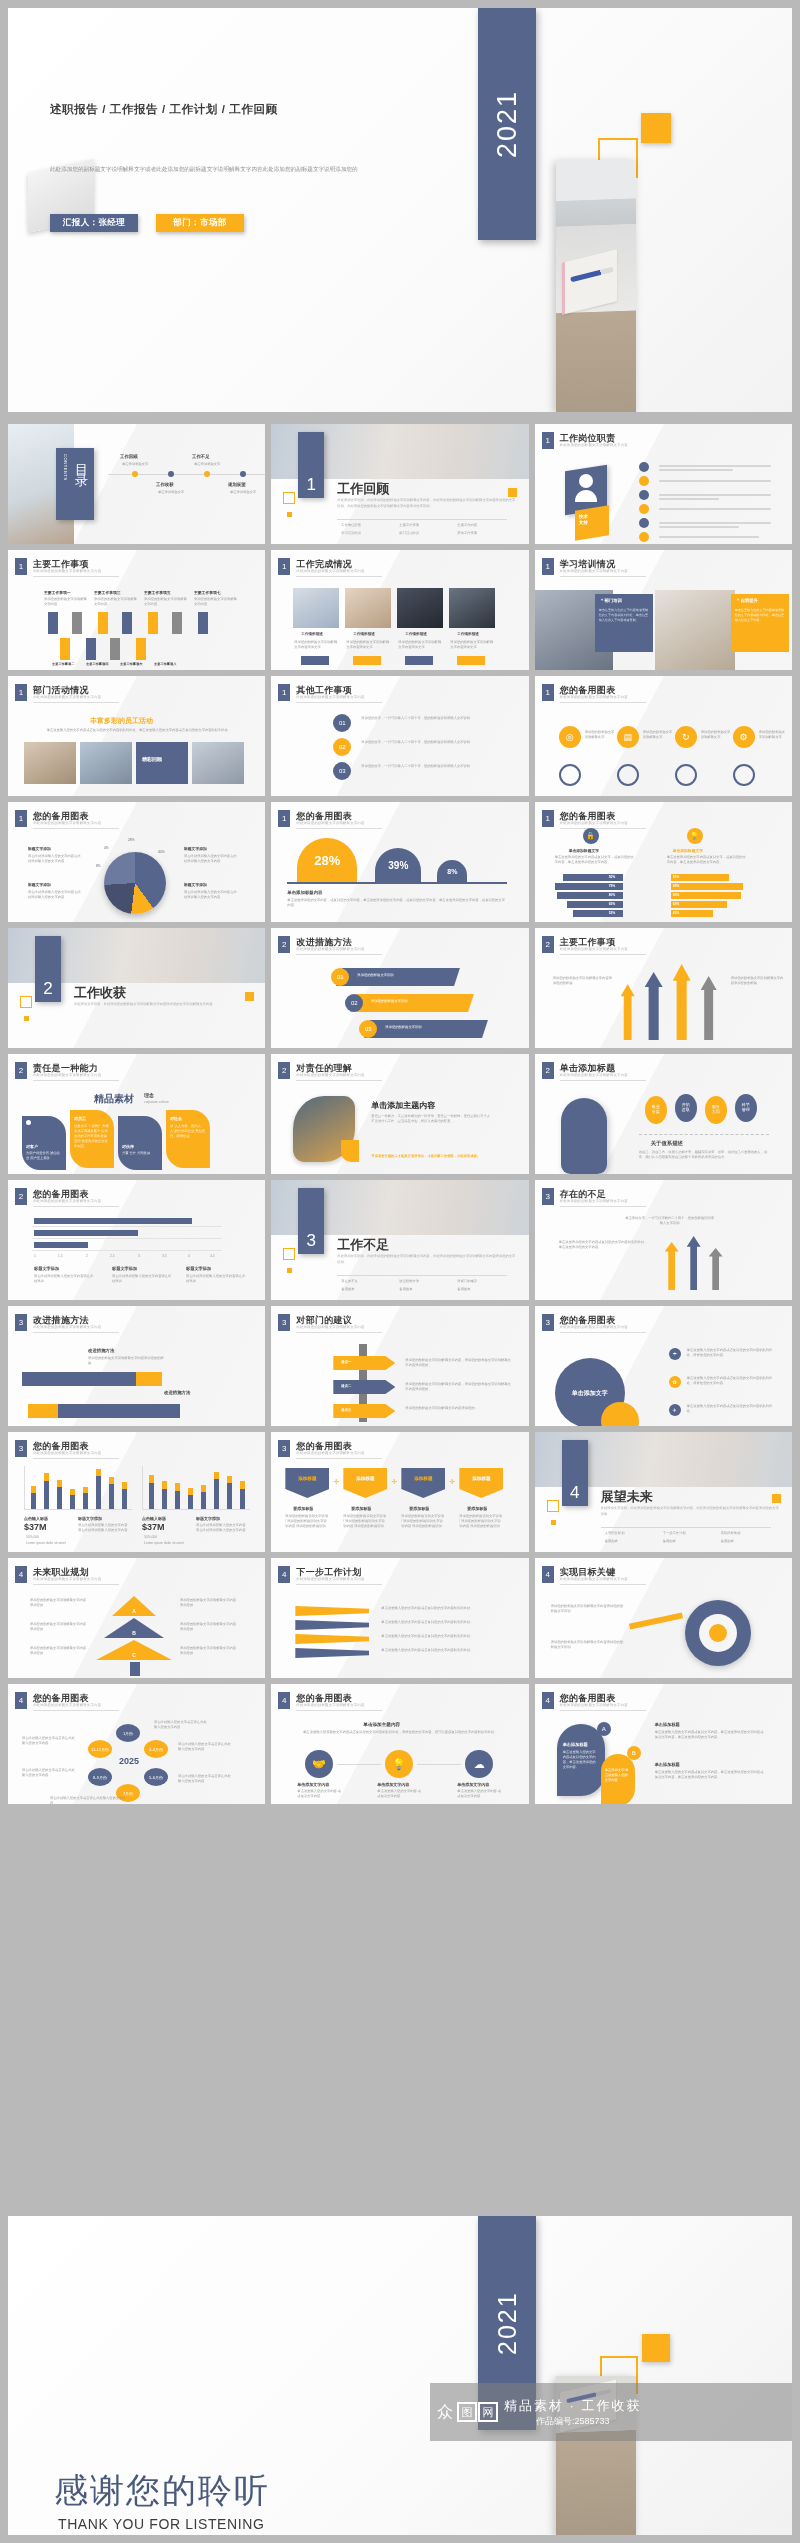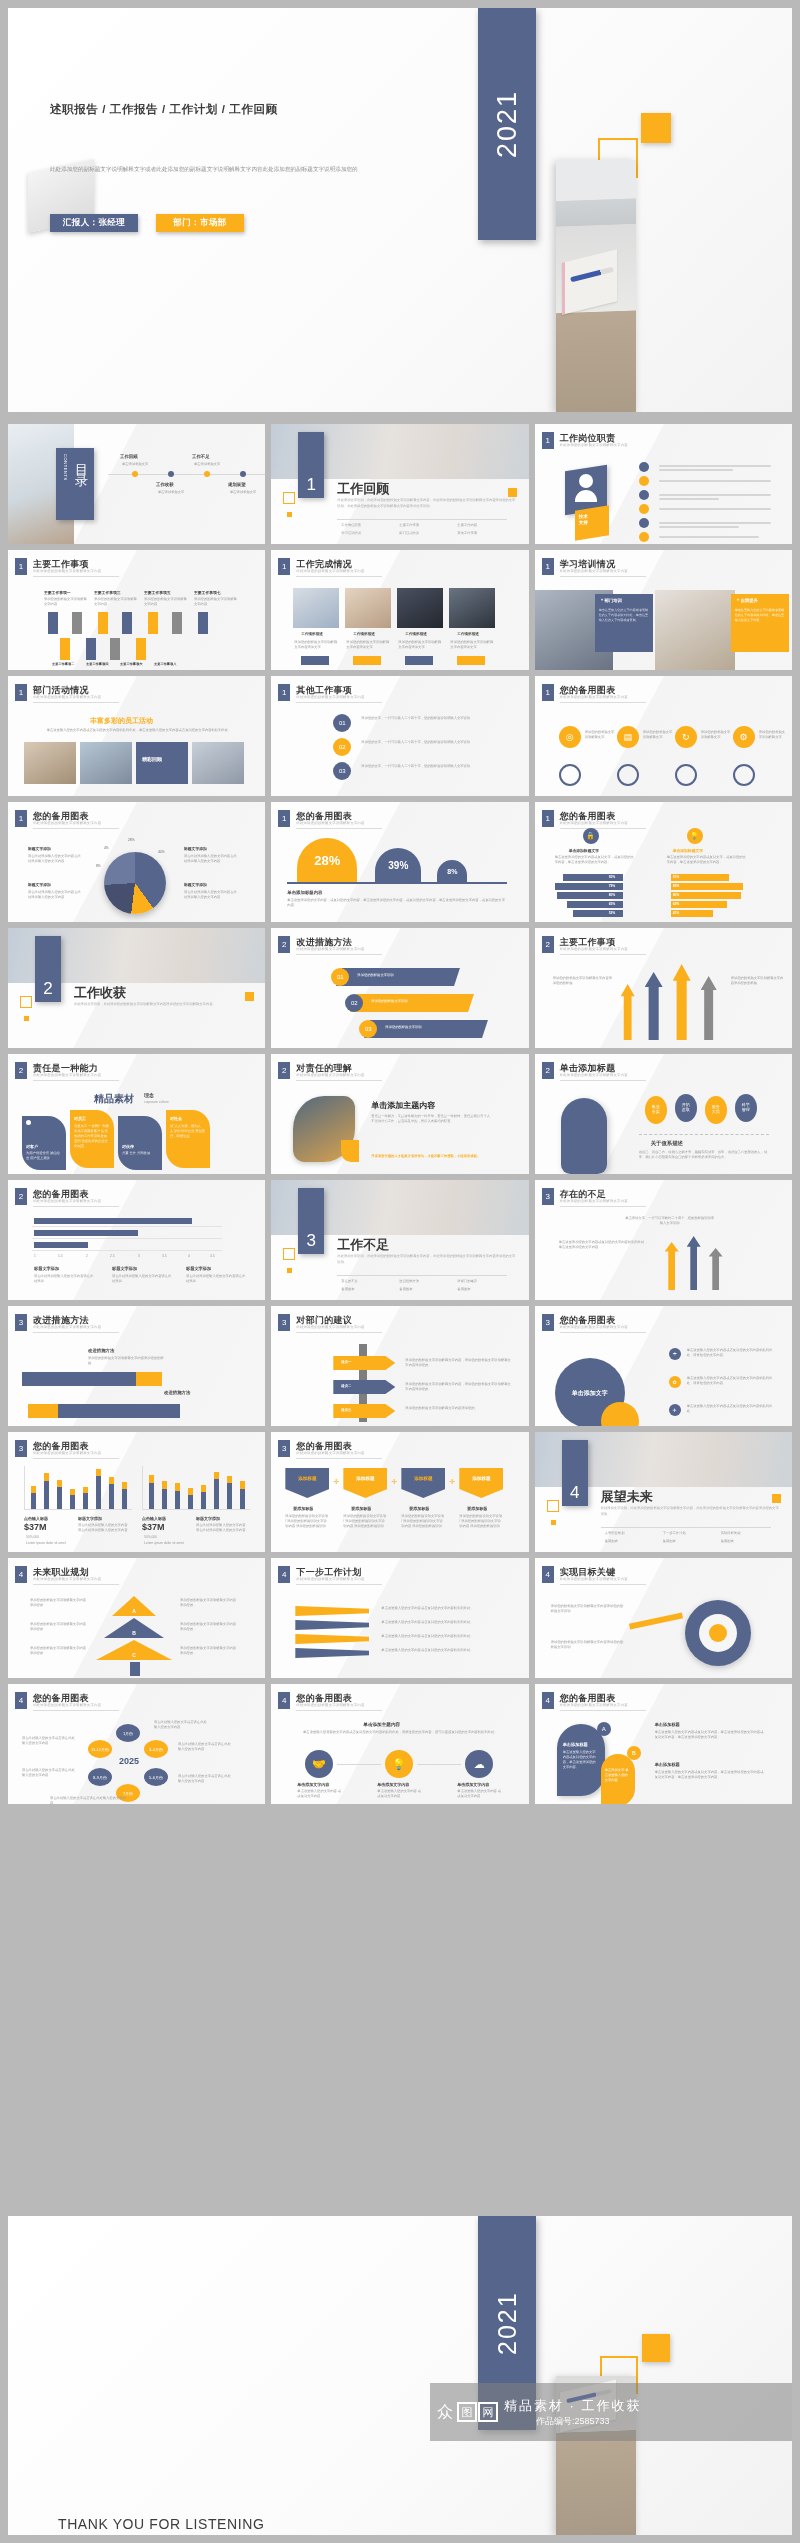--- a/index.html
+++ b/index.html
@@ -854,20 +854,21 @@
   </div>
 
 </div>
 
 <div class="closing">
   <div class="navy-bar"></div>
   <div class="year">2021</div>
   <div class="orange-sq"></div>
   <div class="orange-outline"></div>
   <div class="photo"></div>
+  <div class="closing-title">感谢您的聆听</div>
   <div class="closing-sub">THANK YOU FOR LISTENING</div>
 
 </div>
 
 <div class="wm">
   <div class="wm-logo">
     <div class="g nb" style="color:#fff;font-size:16px;border:none;width:22px">众</div>
     <div class="g">图</div>
     <div class="g">网</div>
   </div>

